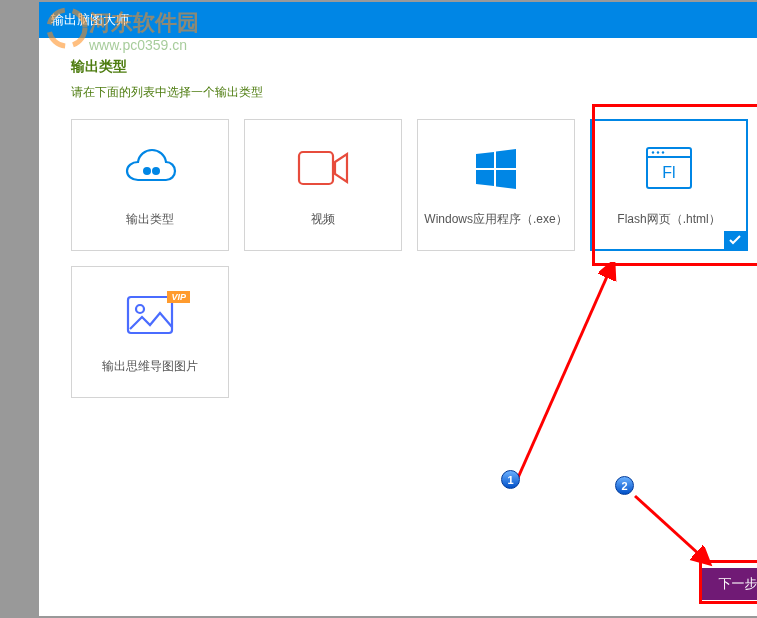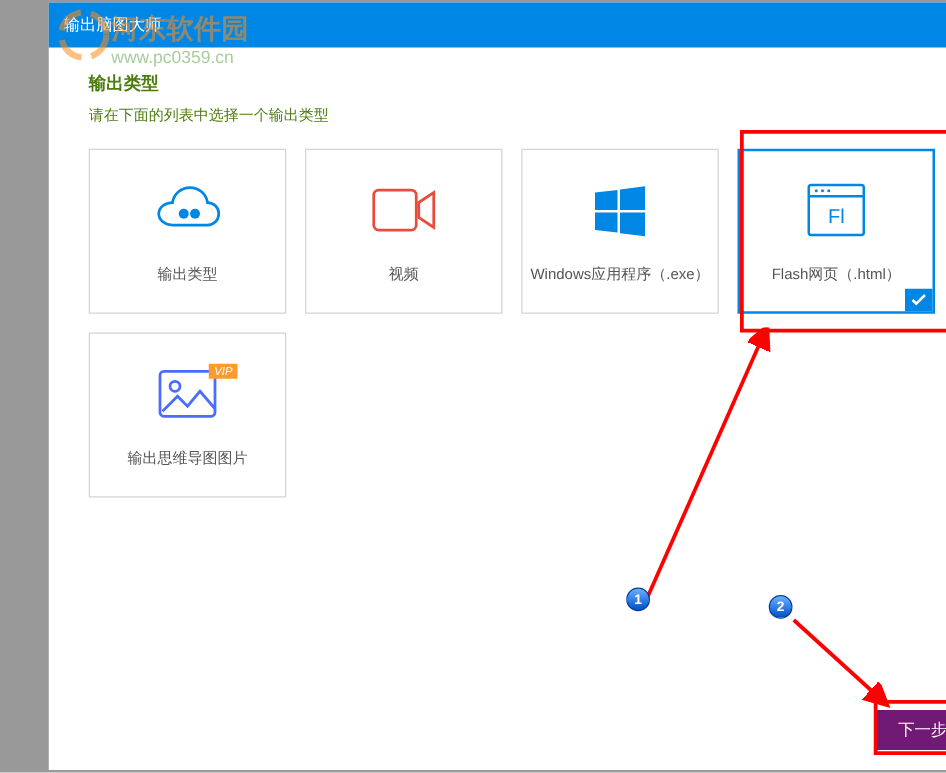--- a/index.html
+++ b/index.html
@@ -91,21 +91,21 @@
     }
     .icon-box { height: 50px; display: flex; align-items: center; justify-content: center; }
     .vip-badge {
       position: absolute;
       right: 38px; top: 24px;
       background: #ff9b2e;
       color: #fff;
       font-size: 9px;
       padding: 1px 4px;
       font-style: italic;
-      font-weight: normal;
+      font-weight: bold;
     }
     .next-btn {
       position: absolute;
       right: 16px; bottom: 16px;
       width: 76px; height: 32px;
       background: #701a75;
       color: #fff;
       border: none;
       font-size: 13px;
       cursor: pointer;

